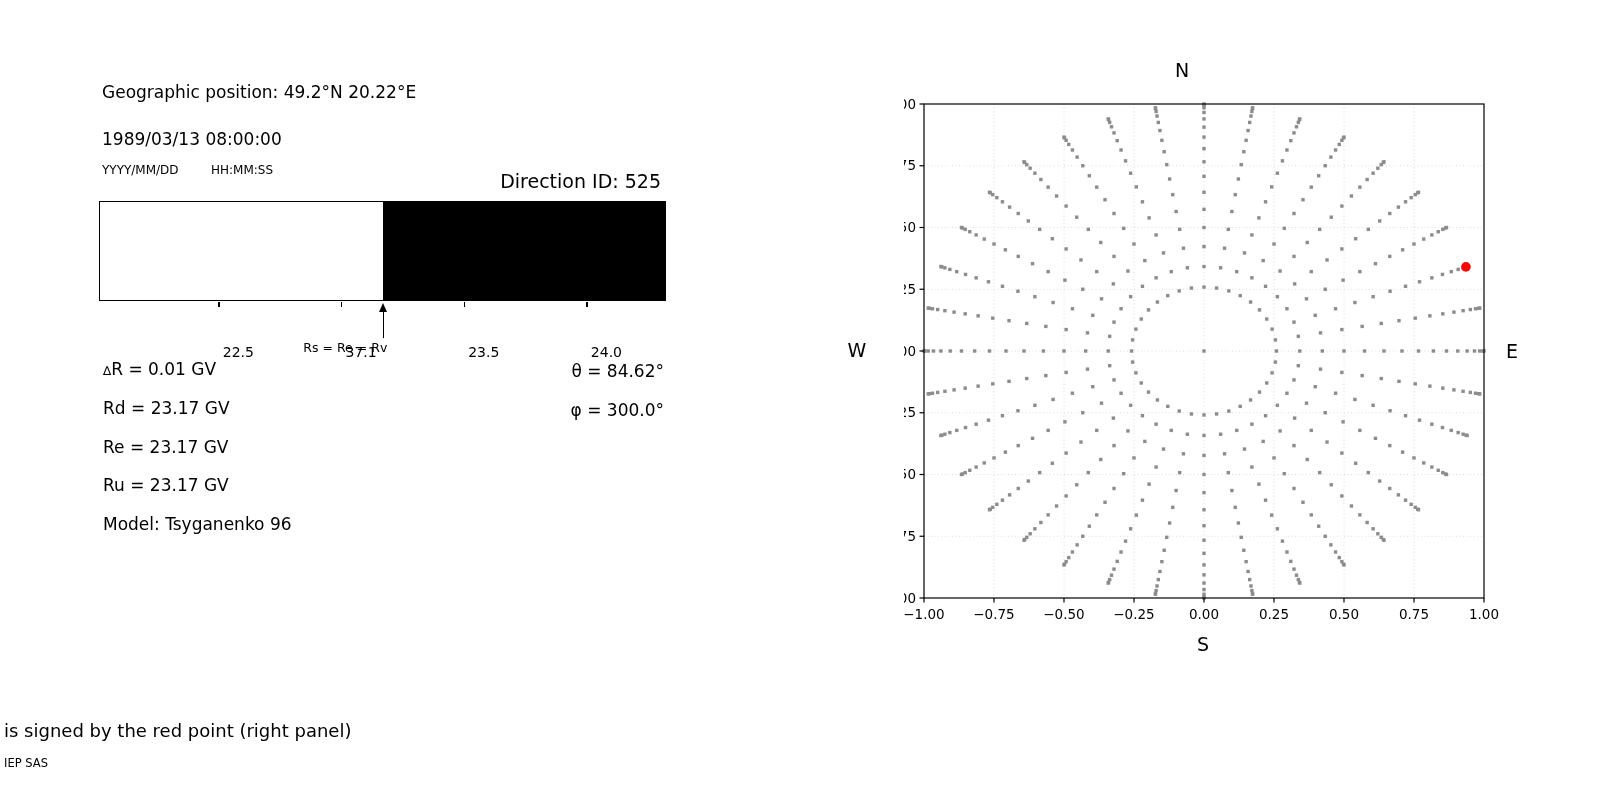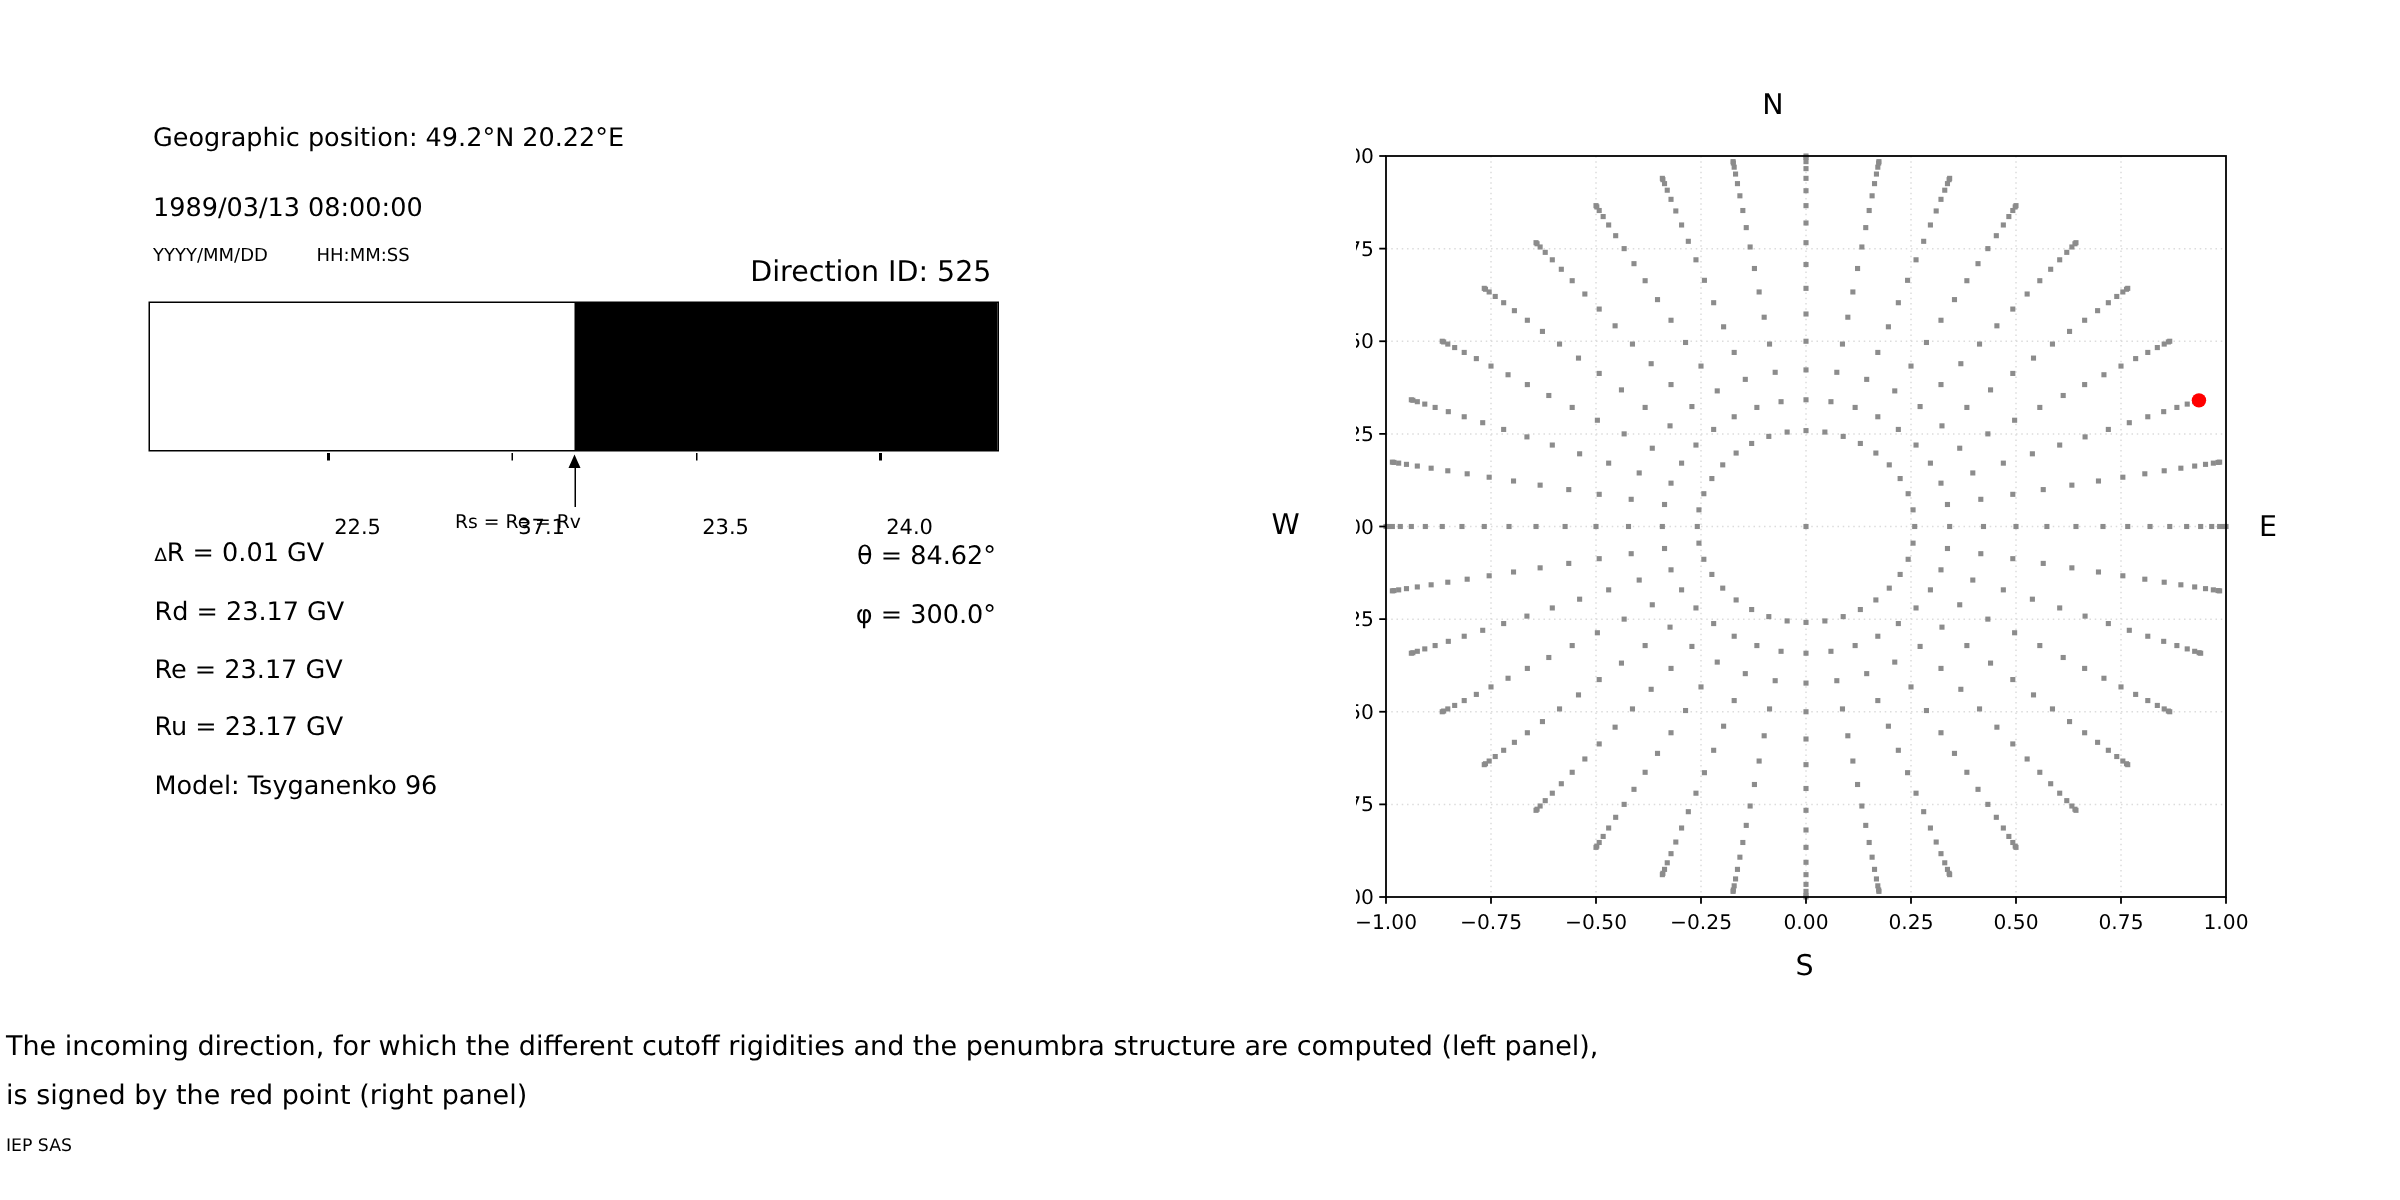--- a/index.html
+++ b/index.html
@@ -706,17 +706,16 @@
       <text x="12" y="456.95" text-anchor="end" font-size="13.5" fill="#000">−0.75</text>
       <line x1="15.5" y1="514" x2="20" y2="514" stroke="#000" stroke-width="1.2"></line>
       <text x="12" y="518.7" text-anchor="end" font-size="13.5" fill="#000">−1.00</text>
       <circle cx="561.968" cy="182.8965" r="4.8" fill="#ff0000"></circle>
     </svg>
   <div id="lbl-n" class="abs t19" style="left:1142px">N</div>
   <div id="lbl-s" class="abs t19" style="left:1163px">S</div>
   <div id="lbl-w" class="abs t19" style="left:827px">W</div>
   <div id="lbl-e" class="abs t19" style="left:1482px">E</div>
 
-  <div id="cap1" class="abs t18 center">The incoming direction, for which the different cutoff rigidities and the penumbra structure are computed (left panel),</div>
   <div id="cap2" class="abs t18 center">is signed by the red point (right panel)</div>
   <div id="credit" class="abs t11_5 center">IEP SAS</div>
 
 </div>
 
 </body></html>

